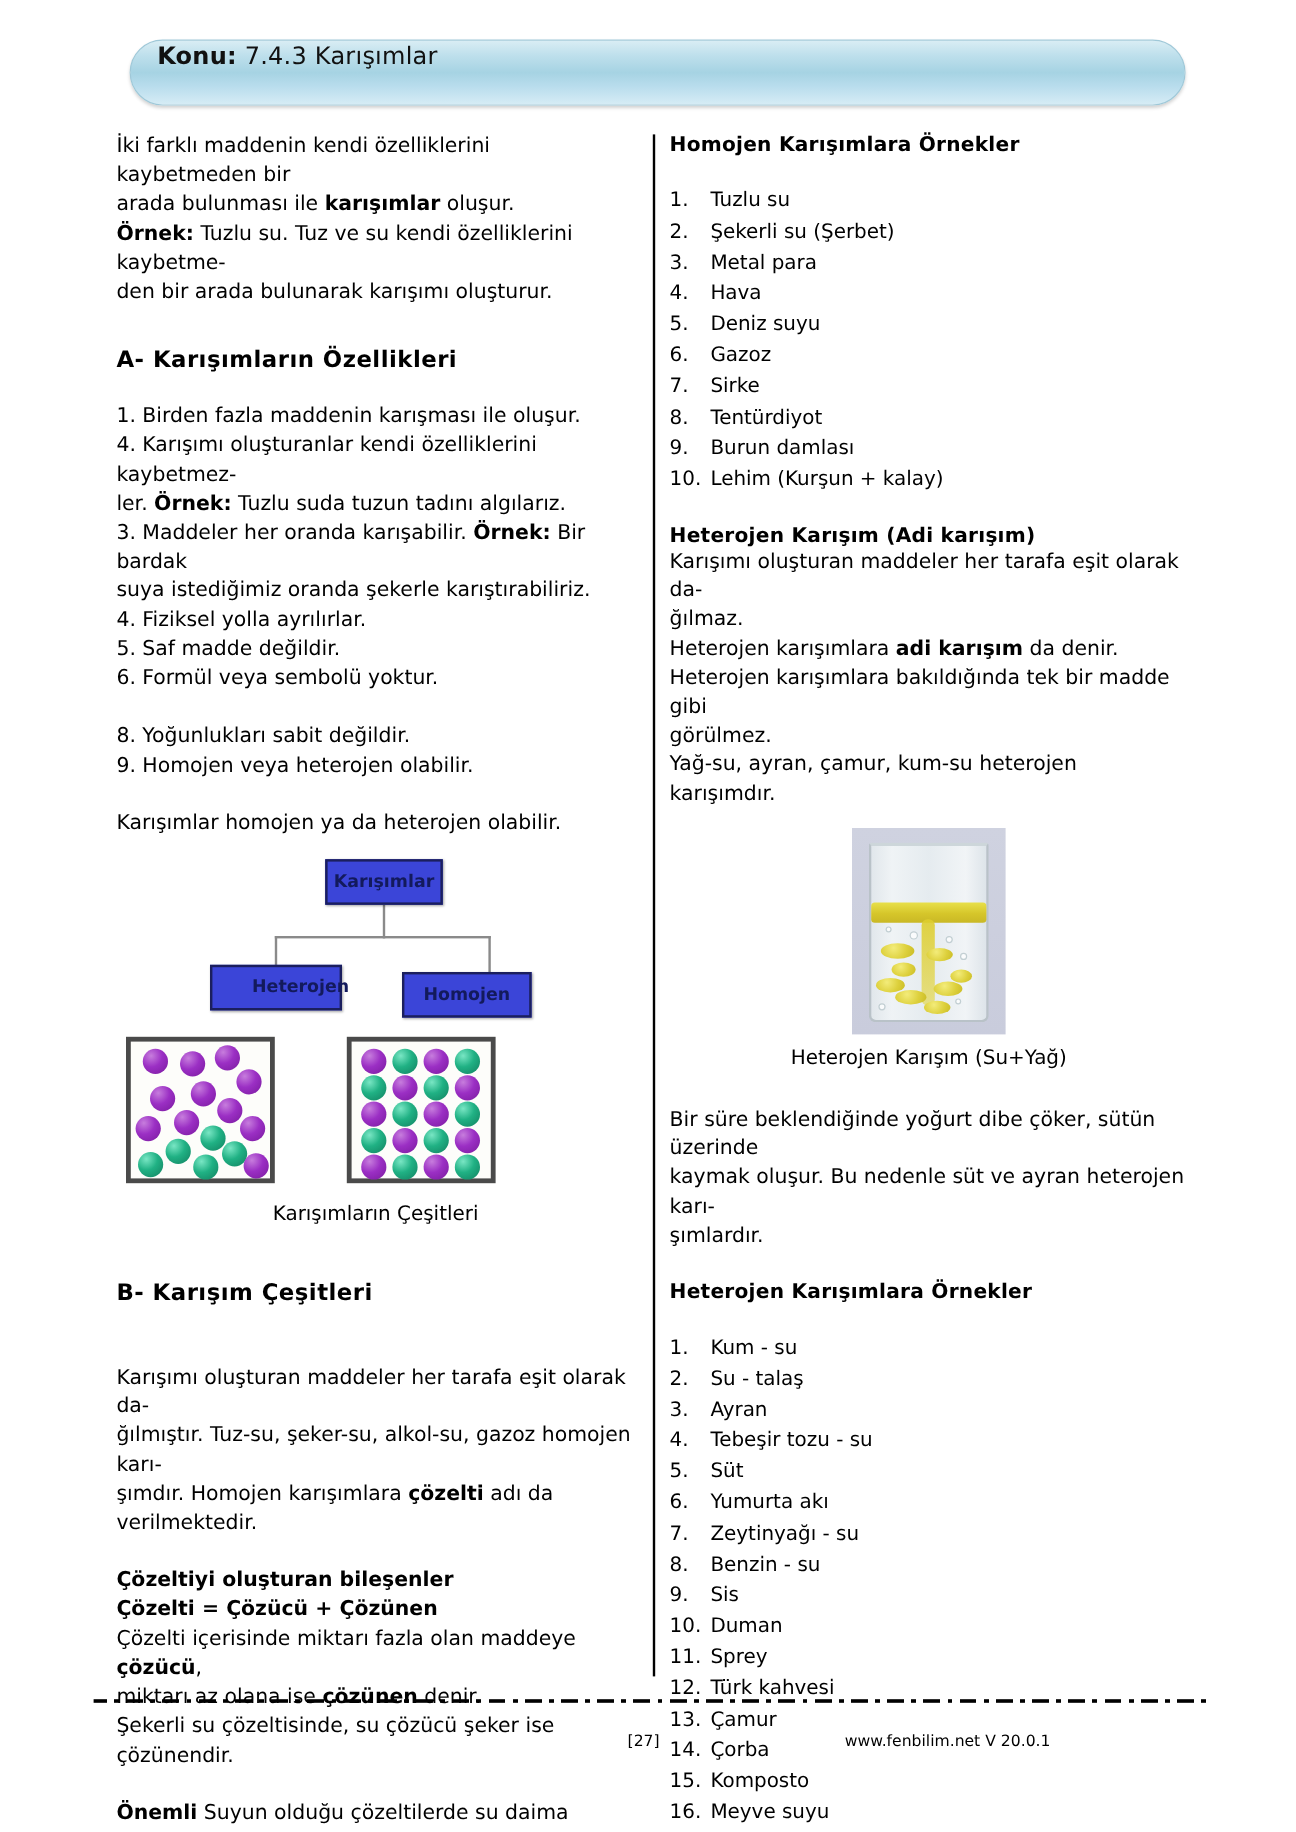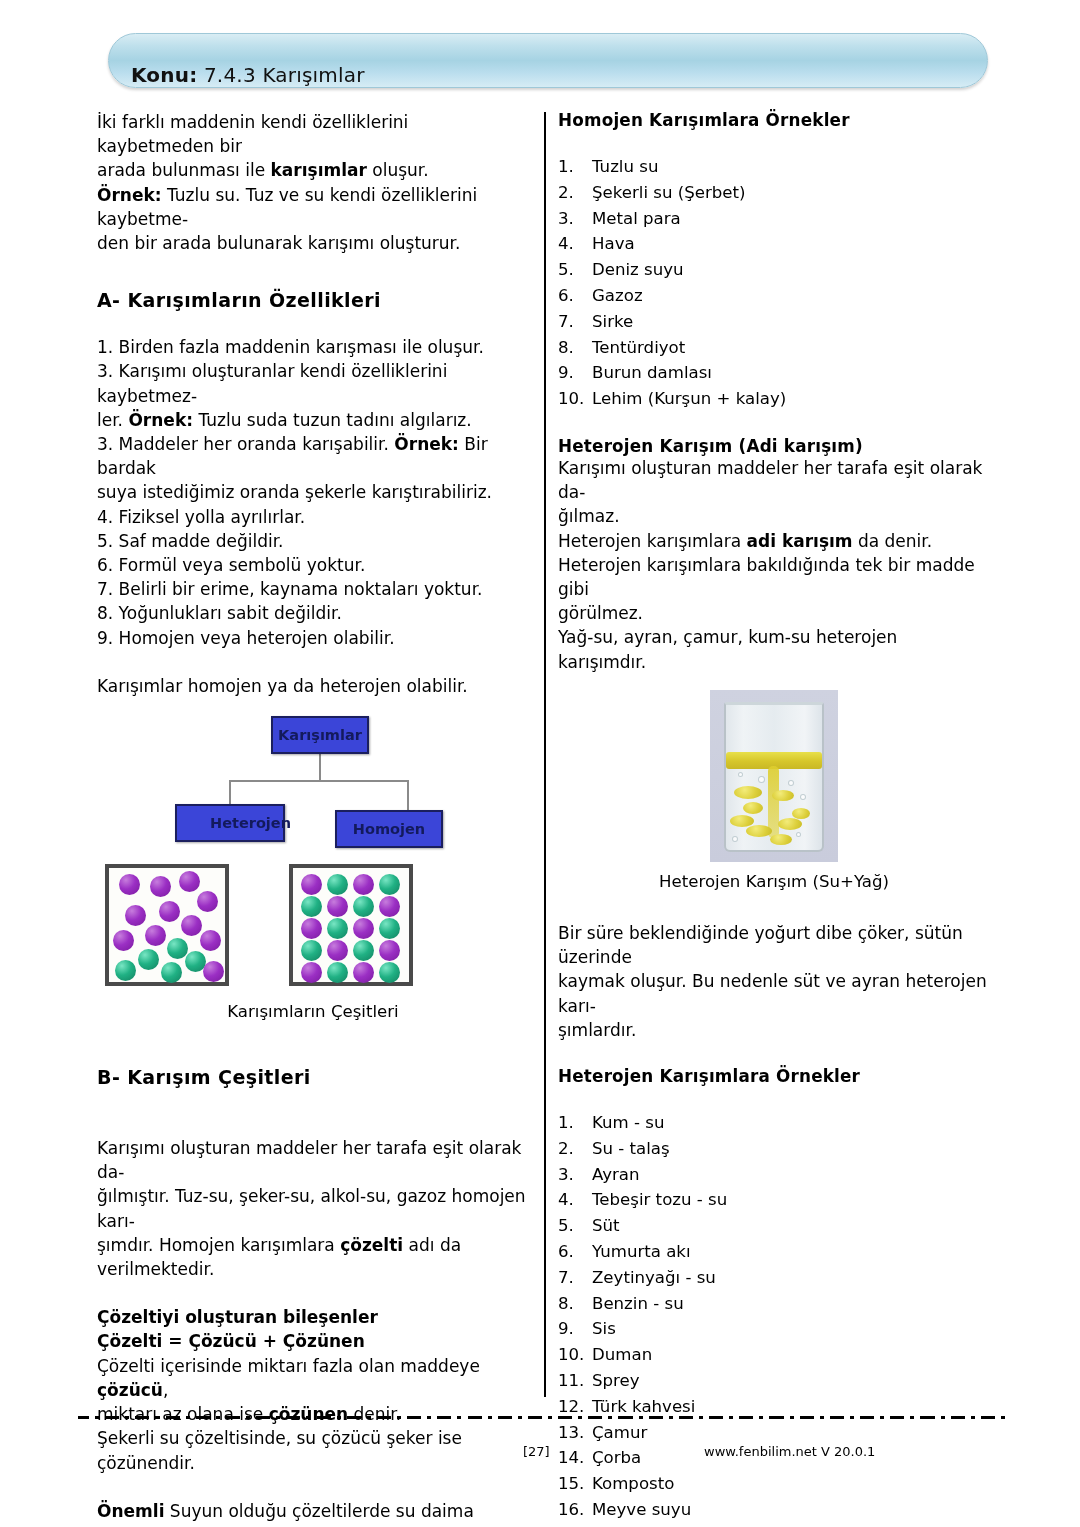--- a/index.html
+++ b/index.html
@@ -24,21 +24,21 @@
     border-radius: 28px;
     background: linear-gradient(to bottom,
         #d9edf4 0%,
         #bfe0ec 22%,
         #a6d3e3 50%,
         #b9dded 72%,
         #d6ecf5 100%);
     border: 1px solid #9fc8d8;
     box-shadow: 0 2px 3px rgba(0,0,0,0.18);
     display: flex;
-    align-items: flex-end;
+    align-items: flex-start;
     padding-left: 22px;
   }
   #header-title {
     font-size: 20px;
     color: #111111;
     letter-spacing: 0.2px;
     white-space: nowrap;
   }
   #header-title b { font-weight: bold; }
 
@@ -279,28 +279,28 @@
   </div>
 
   <div class="gap-lg"></div>
 
   <h2 class="sec-head">A- Karışımların Özellikleri</h2>
 
   <div class="gap-md"></div>
 
   <div class="para">
     <span>1. Birden fazla maddenin karışması ile oluşur.</span><br>
-    <span>3. Karışımı oluşturanlar kendi özelliklerini kaybetmez-</span><br>
+    <span>4. Karışımı oluşturanlar kendi özelliklerini kaybetmez-</span><br>
     <span>ler. </span><b>Örnek:</b><span> Tuzlu suda tuzun tadını algılarız.</span><br>
     <span>3. Maddeler her oranda karışabilir. </span><b>Örnek:</b><span> Bir bardak</span><br>
     <span>suya istediğimiz oranda şekerle karıştırabiliriz.</span><br>
     <span>4. Fiziksel yolla ayrılırlar.</span><br>
     <span>5. Saf madde değildir.</span><br>
     <span>6. Formül veya sembolü yoktur.</span><br>
-    <span>7. Belirli bir erime, kaynama noktaları yoktur.</span><br>
+    <br>
     <span>8. Yoğunlukları sabit değildir.</span><br>
     <span>9. Homojen veya heterojen olabilir.</span>
   </div>
 
   <div class="gap-md"></div>
 
   <div class="para">Karışımlar homojen ya da heterojen olabilir.</div>
 
   <div id="diagram">
     <div class="conn" id="conn-v-root"></div>

